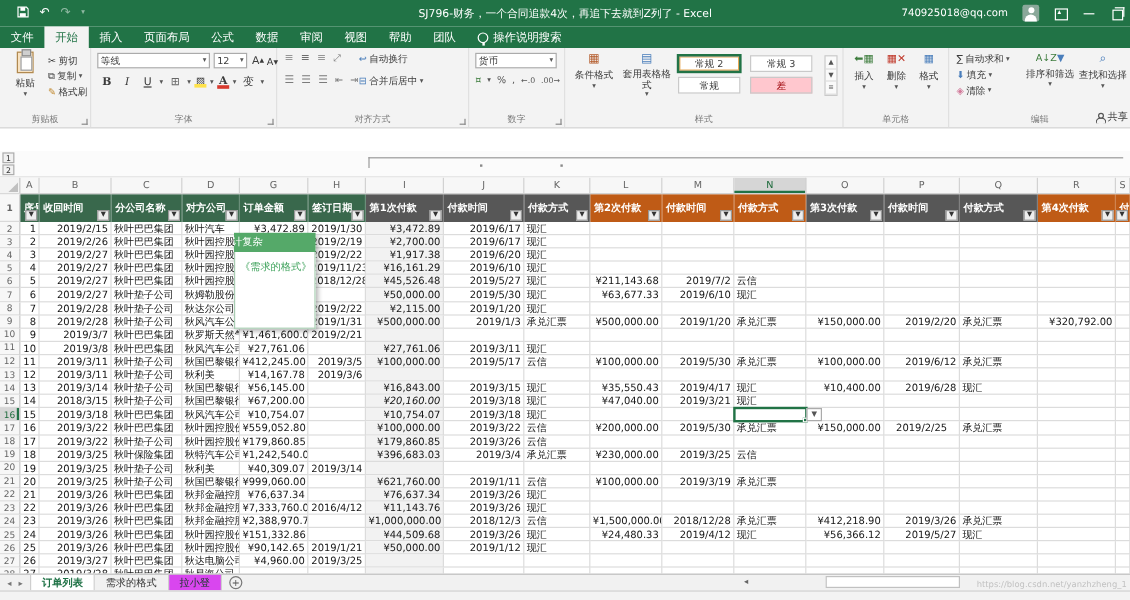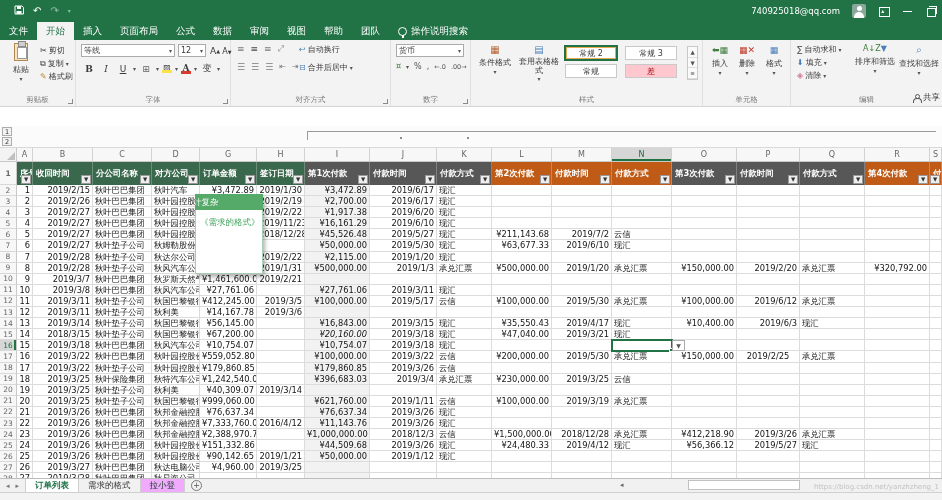--- a/index.html
+++ b/index.html
@@ -103,21 +103,21 @@
   
   #tooltip{position:absolute;left:195px;top:194px;width:68px;height:80px;z-index:30;box-shadow:2px 3px 4px rgba(0,0,0,.3)}
   #tooltip .tt-head{height:16px;background:#55a969;color:#fff;font-size:8.5px;font-weight:normal;line-height:16px;padding-left:1px;text-indent:-3px;overflow:hidden;white-space:nowrap}
   #tooltip .tt-body{height:64px;background:#fff;border:1px solid #a8cdb2;border-top:none;color:#3fa35c;font-size:8.5px;padding:7px 3px 0 4px;overflow:hidden;white-space:nowrap}
 
   
   #tabbar{position:absolute;top:478px;left:0;width:942px;height:14px;background:#f1f1f1;border-top:1px solid #bdbdbd;display:flex;align-items:stretch;font-size:8.5px;color:#333}
   .navarrows{display:flex;align-items:center;gap:6px;padding:0 6px;color:#777;font-size:7px}
   .stab{display:flex;align-items:center;padding:0 9px;border-right:1px solid #cfcfcf;cursor:pointer;white-space:nowrap}
   .stab.active{background:#fff;color:#1e7145;font-weight:bold;border-left:1px solid #cfcfcf}
-  .stab.green{background:#f0abfc;color:#113820}
+  .stab.green{background:#d946ef;color:#113820}
   .addsheet{width:11px;height:11px;border:1px solid #777;border-radius:50%;color:#555;font-size:8px;line-height:9px;text-align:center;align-self:center;margin-left:6px;cursor:pointer}
   #hscroll{position:absolute;top:480px;left:688px;width:112px;height:10px;background:#fff;border:1px solid #c1c1c1;cursor:pointer}
   #hscroll-left{position:absolute;top:481px;left:620px;font-size:7px;color:#666;cursor:pointer}
   #watermark{position:absolute;top:483px;right:3px;font-size:7px;color:#b5b5b5;opacity:.8;z-index:40}
 
   
   #statusbar{position:absolute;top:492px;left:0;width:942px;height:8px;background:#f3f3f3;border-top:1px solid #d0d0d0}
 </style>
 </head>
 <body>
@@ -130,20 +130,21 @@
         <svg width="10" height="10" viewBox="0 0 10 10">
             <path d="M1 1h7l1.5 1.5V9H1z" fill="none" stroke="#fff" stroke-width="1"></path>
             <rect x="3" y="1" width="4" height="3" fill="#fff"></rect>
             <rect x="2.5" y="6" width="5" height="3" fill="#fff"></rect>
           </svg>
       </span>
       <span class="ic">↶</span>
       <span class="ic dim">↷</span>
       <span class="ic dim" style="font-size:6px">▾</span>
     </div>
+    <div id="title-text">SJ796-财务，一个合同追款4次，再追下去就到Z列了 - Excel</div>
     <div class="tb-right">
       <span id="account">740925018@qq.com</span>
       <span class="avatar"></span>
       <span class="winbtn ribopt"></span>
       <span class="winbtn min"></span>
       <span class="winbtn rest"></span>
     </div>
   </div>
 
   <div id="menubar">
@@ -701,21 +702,21 @@
           <div class="cell" style="width: 48px;">秋国巴黎银行</div>
           <div class="cell ar" style="width: 57px;">¥56,145.00</div>
           <div class="cell ar" style="width: 48px;"></div>
           <div class="cell ar shade" style="width: 65px;">¥16,843.00</div>
           <div class="cell ar" style="width: 67px;">2019/3/15</div>
           <div class="cell" style="width: 55px;">现汇</div>
           <div class="cell ar" style="width: 60px;">¥35,550.43</div>
           <div class="cell ar" style="width: 60px;">2019/4/17</div>
           <div class="cell" style="width: 60px;">现汇</div>
           <div class="cell ar" style="width: 65px;">¥10,400.00</div>
-          <div class="cell ar" style="width: 63px;">2019/6/3</div>
+          <div class="cell ar" style="width: 63px;">2019/6/28</div>
           <div class="cell" style="width: 65px;">现汇</div>
           <div class="cell ar" style="width: 65px;"></div>
           <div class="cell" style="width: 12px;"></div>
         </div>
         <div class="row">
           <div class="rowhdr">15</div>
           <div class="cell ar" style="width: 16px;">14</div>
           <div class="cell ar" style="width: 60px;">2018/3/15</div>
           <div class="cell" style="width: 59px;">秋叶垫子公司</div>
           <div class="cell" style="width: 48px;">秋国巴黎银行</div>

